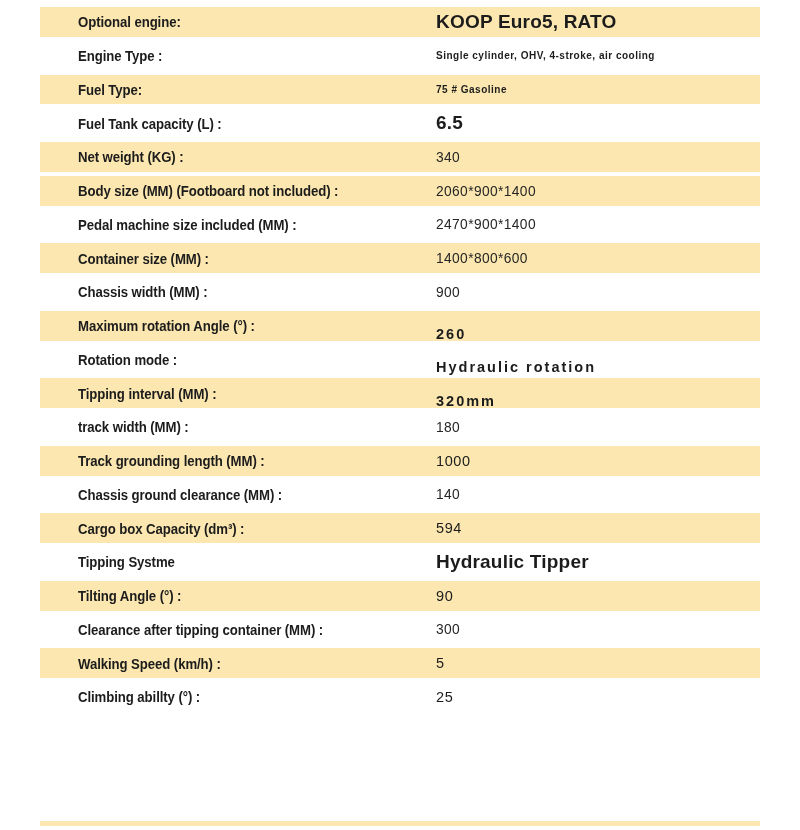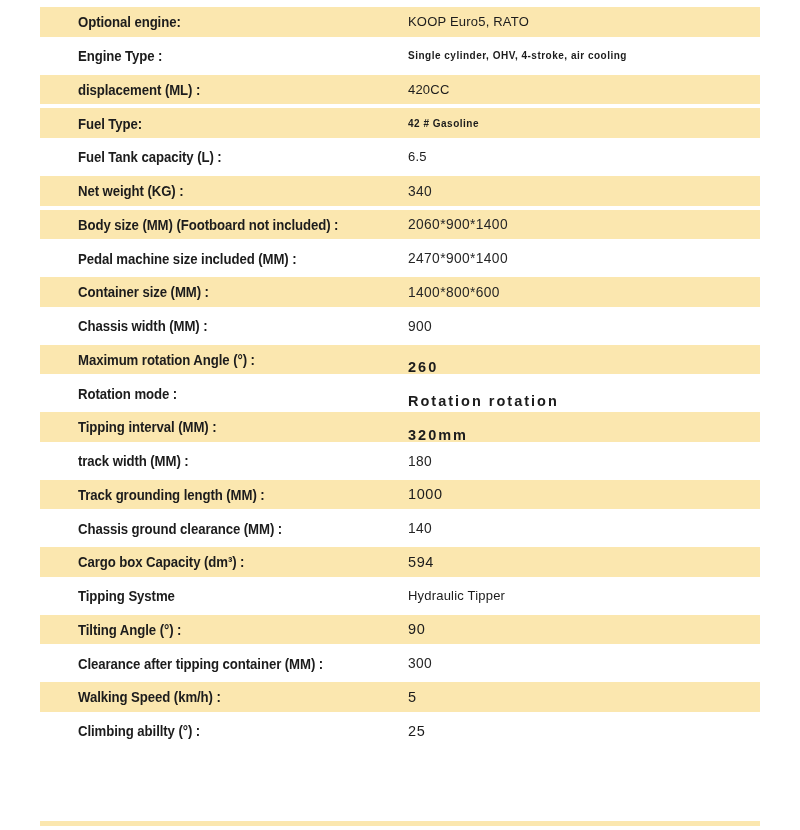--- a/index.html
+++ b/index.html
@@ -17,41 +17,42 @@
     top: 5px;
     width: 720px;
   }
   .spec-row {
     height: 33.75px;
     display: flex;
     align-items: center;
     box-sizing: border-box;
     padding: 2px 0;
     background-clip: content-box;
+    gap: 28px;
   }
   .spec-row.shaded {
     background-color: #FBE7AF;
     background-clip: content-box;
   }
   .spec-label {
     flex: 0 0 330px;
     margin-left: 38px;
     white-space: nowrap;
     font-size: 15px;
     font-weight: 700;
     color: #1c1c1c;
     letter-spacing: -0.1px;
     transform: scaleX(0.88);
     transform-origin: left center;
   }
   .spec-value {
     white-space: nowrap;
     color: #1c1c1c;
   }
-  .v-bold           { font-size: 13px;   font-weight: 400; letter-spacing: 0.2px; }
+  .v-bold           { font-size: 19px;   font-weight: 700; letter-spacing: 0.2px; }
   .v-bold-spaced    { font-size: 10px;   font-weight: 700; letter-spacing: 0.5px; }
   .v-semibold       { font-size: 14.5px; font-weight: 400; letter-spacing: 0.6px; }
   .v-semibold-spaced{ font-size: 14.5px; font-weight: 700; letter-spacing: 2px; margin-top: 16px; }
   .v-regular        { font-size: 14.5px; font-weight: 400; letter-spacing: 0.4px; color: #262626;
                       transform: scaleX(0.95); transform-origin: left center; }
   .partial-row-strip {
     position: absolute;
     left: 40px;
     top: 821px;
     width: 720px;
@@ -66,29 +67,25 @@
   <div class="spec-row shaded">
     <span class="spec-label">Optional engine:</span>
     <span class="spec-value v-bold">KOOP Euro5, RATO</span>
   </div>
 
   <div class="spec-row">
     <span class="spec-label">Engine Type :</span>
     <span class="spec-value v-bold-spaced">Single cylinder, OHV, 4-stroke, air cooling</span>
   </div>
 
-  <div class="spec-row shaded">
-    <span class="spec-label">displacement (ML) :</span>
-    <span class="spec-value v-bold">420CC</span>
-  </div>
 
 
   <div class="spec-row shaded">
     <span class="spec-label">Fuel Type:</span>
-    <span class="spec-value v-bold-spaced">42 # Gasoline</span>
+    <span class="spec-value v-bold-spaced">75 # Gasoline</span>
   </div>
 
   <div class="spec-row">
     <span class="spec-label">Fuel Tank capacity (L) :</span>
     <span class="spec-value v-bold">6.5</span>
   </div>
 
   <div class="spec-row shaded">
     <span class="spec-label">Net weight (KG) :</span>
     <span class="spec-value v-regular">340</span>
@@ -115,21 +112,21 @@
     <span class="spec-value v-regular">900</span>
   </div>
 
   <div class="spec-row shaded">
     <span class="spec-label">Maximum rotation Angle (°) :</span>
     <span class="spec-value v-semibold-spaced">260</span>
   </div>
 
   <div class="spec-row">
     <span class="spec-label">Rotation mode :</span>
-    <span class="spec-value v-semibold-spaced">Rotation rotation</span>
+    <span class="spec-value v-semibold-spaced">Hydraulic rotation</span>
   </div>
 
   <div class="spec-row shaded">
     <span class="spec-label">Tipping interval (MM) :</span>
     <span class="spec-value v-semibold-spaced">320mm</span>
   </div>
 
   <div class="spec-row">
     <span class="spec-label">track width (MM) :</span>
     <span class="spec-value v-regular">180</span>

